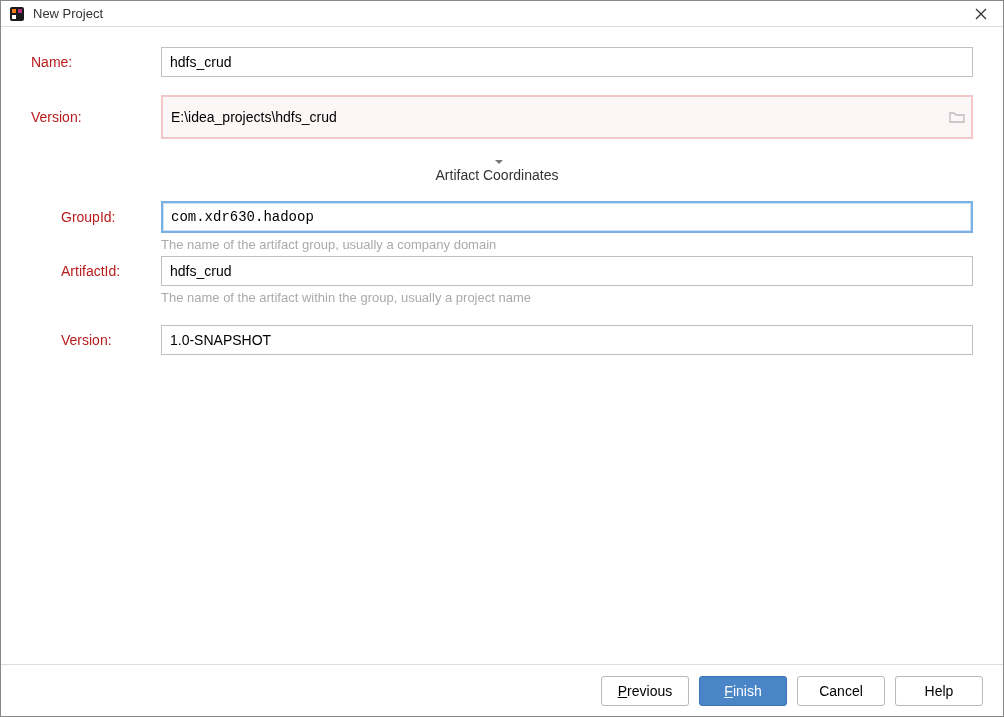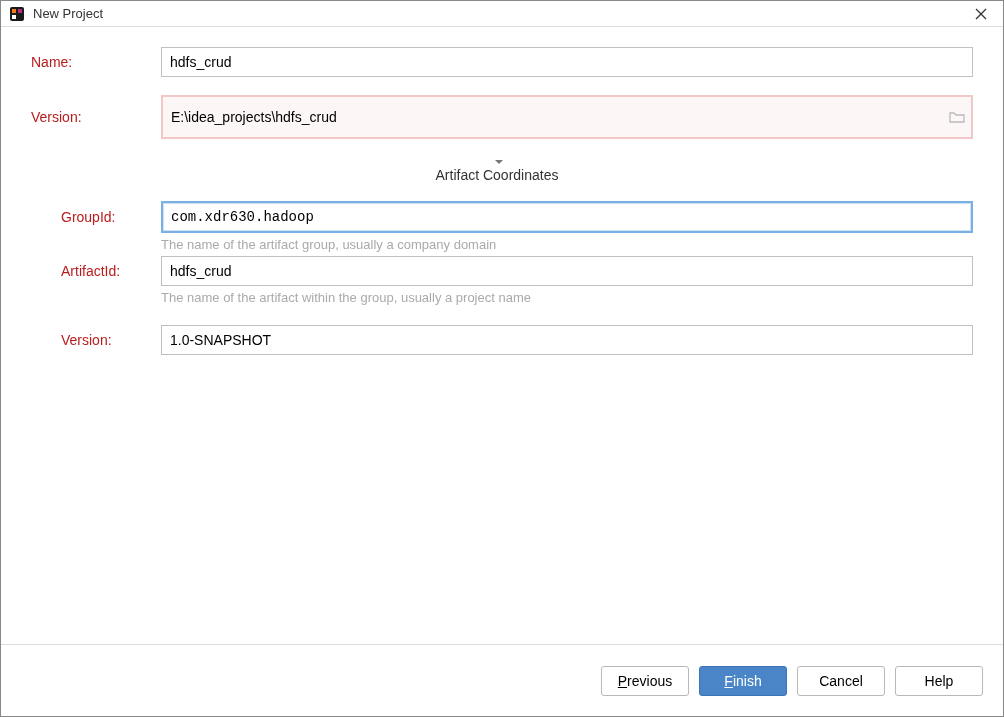--- a/index.html
+++ b/index.html
@@ -118,21 +118,21 @@
     }
     .indented {
       padding-left: 30px;
     }
     .hint {
       font-size: 13px;
       color: #aaa;
       margin-top: 6px;
     }
     .footer {
-      height: 72px;
+      height: 52px;
       border-top: 1px solid #ddd;
       display: flex;
       align-items: center;
       justify-content: flex-end;
       padding: 1px 20px;
       gap: 10px;
       position: absolute;
       bottom: 0;
       left: 0;
       right: 0;

